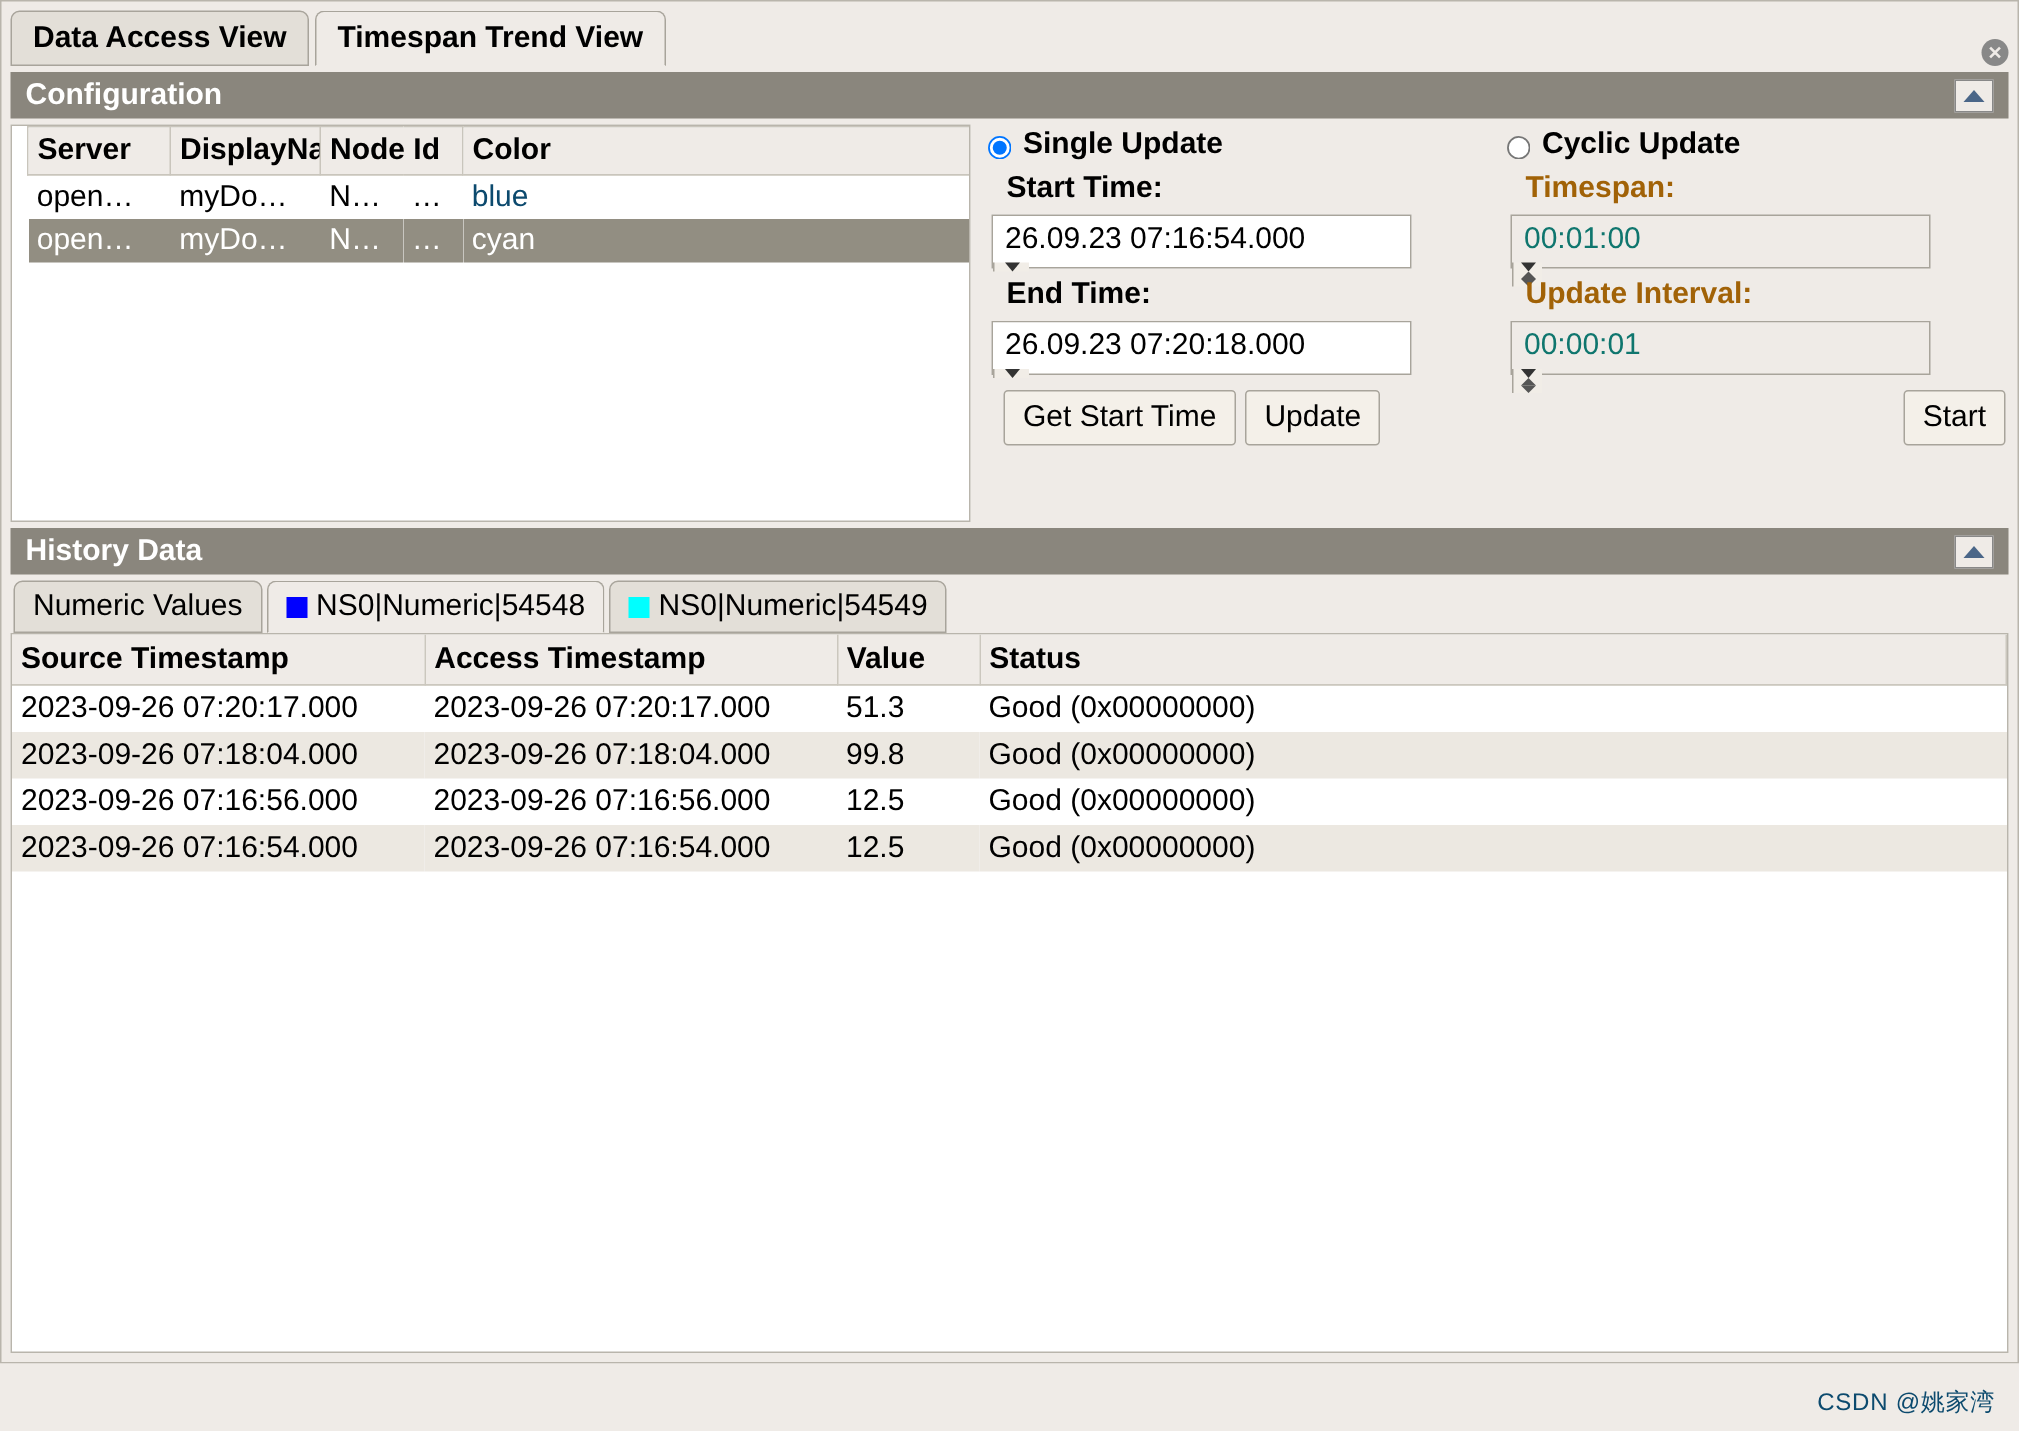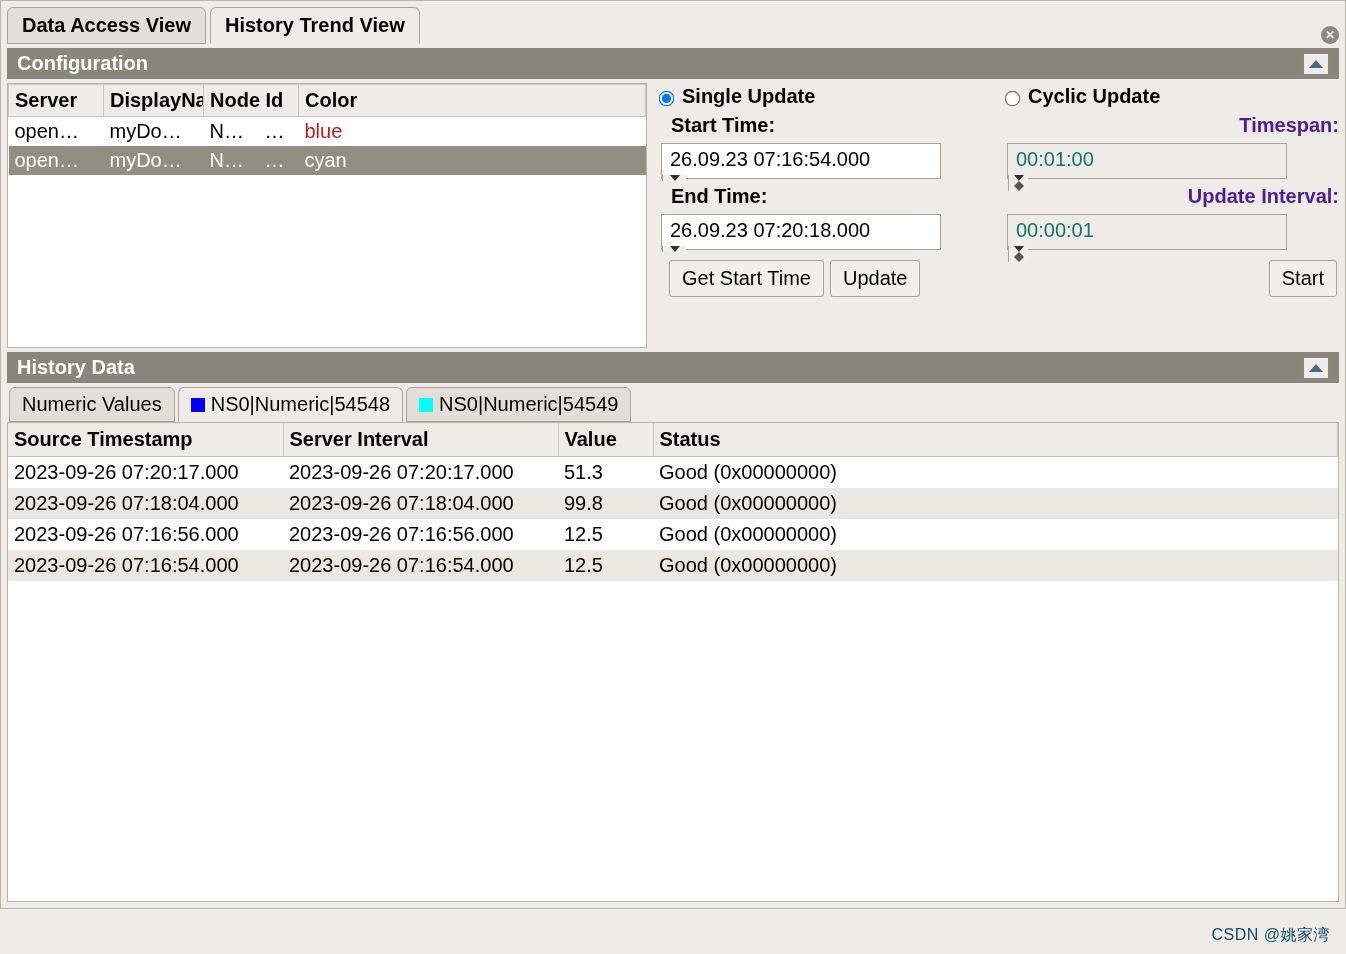--- a/index.html
+++ b/index.html
@@ -72,45 +72,45 @@
     padding: 4px 0;
   }
   
   .cfg-table-wrap {
     border: 1px solid #b9b5ac;
     background: #fff;
     width: 640px;
     height: 265px;
     overflow: hidden;
   }
-  .cfg-table { width: 100%; border-collapse: collapse; table-layout: fixed; }
+  .cfg-table { width: 100%; border-collapse: collapse; table-layout: fixed; margin-left: 10px; }
   .cfg-table th {
     text-align: left;
     background: #efebe7;
     border: 1px solid #c9c5bc;
     padding: 4px 6px;
     font-weight: 600;
     white-space: nowrap;
     overflow: hidden;
   }
   .cfg-table td {
     padding: 3px 6px;
     white-space: nowrap;
     overflow: hidden;
     text-overflow: ellipsis;
   }
   .cfg-table tr.sel td { background: #928e82; color: #fff; }
-  .color-blue { color: #b91c1c; }
+  .color-blue { color: #0c4a6e; }
   .color-cyan-sel { color: #fff; }
   
   .upd-panel { flex: 1; display: flex; flex-direction: column; gap: 6px; padding-top: 2px; }
   .radio-row { display: flex; align-items: center; gap: 6px; font-weight: 600; }
   .radio-row input { transform: scale(1.2); }
   .fld-label { font-weight: 600; margin-left: 16px; }
-  .fld-label.disabled { color: #4c1d95; text-align: right; }
+  .fld-label.disabled { color: #a16207; }
   .combo {
     display: flex;
     border: 1px solid #a8a49b;
     background: #fff;
     margin-left: 6px;
     width: 280px;
     height: 36px;
     flex-direction: column;
   }
   .combo input {
@@ -220,21 +220,21 @@
     letter-spacing: .5px;
   }
 </style>
 </head>
 <body>
 
 <div class="root">
 
   <div class="top-tabs">
     <div class="top-tab">Data Access View</div>
-    <div class="top-tab active">History Trend View</div>
+    <div class="top-tab active">Timespan Trend View</div>
     <div class="top-close"></div>
   </div>
 
   <div class="section-bar">
     <span>Configuration</span>
     <span class="collapse-btn"></span>
   </div>
 
   <div class="config-body">
 
@@ -343,21 +343,21 @@
     <table class="data-table">
       <colgroup>
         <col style="width:275px">
           <col style="width:275px">
           <col style="width:95px">
           <col>
       </colgroup>
       <thead>
         <tr>
           <th>Source Timestamp</th>
-          <th>Server Interval</th>
+          <th>Access Timestamp</th>
           <th>Value</th>
           <th>Status</th>
         </tr>
       </thead>
       <tbody id="hist-body">
           <tr>
             <td>2023-09-26 07:20:17.000</td>
             <td>2023-09-26 07:20:17.000</td>
             <td>51.3</td>
             <td>Good (0x00000000)</td>

